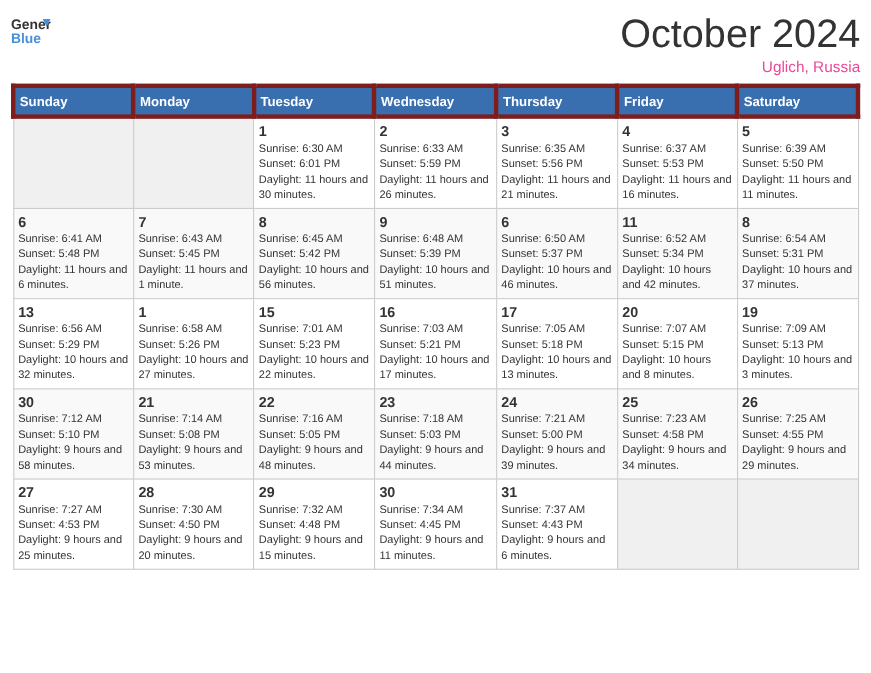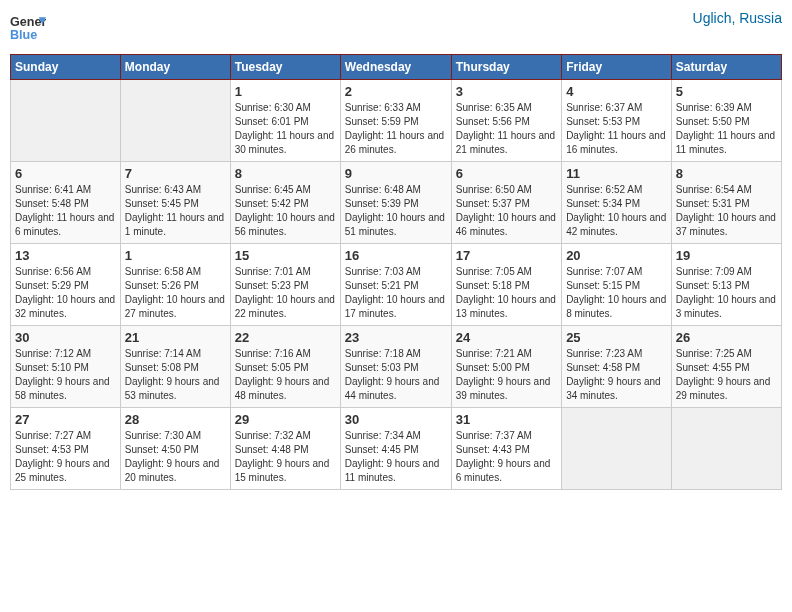--- a/index.html
+++ b/index.html
@@ -28,35 +28,35 @@
     .title-block {
       text-align: right;
     }
     .month-title {
       font-size: 36px;
       color: #333;
       font-weight: normal;
     }
     .subtitle {
       font-size: 14px;
-      color: #0369a1;
+      color: #ec4899;
     }
     table {
       width: 100%;
       border-collapse: collapse;
       font-size: 11px;
     }
     thead tr th {
       background-color: #3a6faf;
       color: #fff;
       padding: 5px 4px;
       text-align: left;
       font-size: 12px;
       font-weight: bold;
-      border: 1px solid #7f1d1d;
+      border: 4px solid #7f1d1d;
     }
     tbody tr td {
       border: 1px solid #ccc;
       vertical-align: top;
       padding: 4px;
       min-height: 70px;
       height: 80px;
       width: 113px;
     }
     .day-number {
@@ -88,20 +88,21 @@
 
 <div class="header">
   <div class="logo">
     <svg class="logo-icon" viewBox="0 0 40 40">
       <text x="0" y="18" font-size="14" font-weight="bold" fill="#333">General</text>
       <text x="0" y="32" font-size="14" font-weight="bold" fill="#4a90d9">Blue</text>
       <polygon points="32,8 40,8 36,16" fill="#4a90d9"></polygon>
     </svg>
   </div>
   <div class="title-block">
+    <div class="month-title">October 2024</div>
     <div class="subtitle">Uglich, Russia</div>
   </div>
 </div>
 
 <table>
   <thead>
     <tr>
     <th>Sunday</th>
         <th>Monday</th>
         <th>Tuesday</th>

